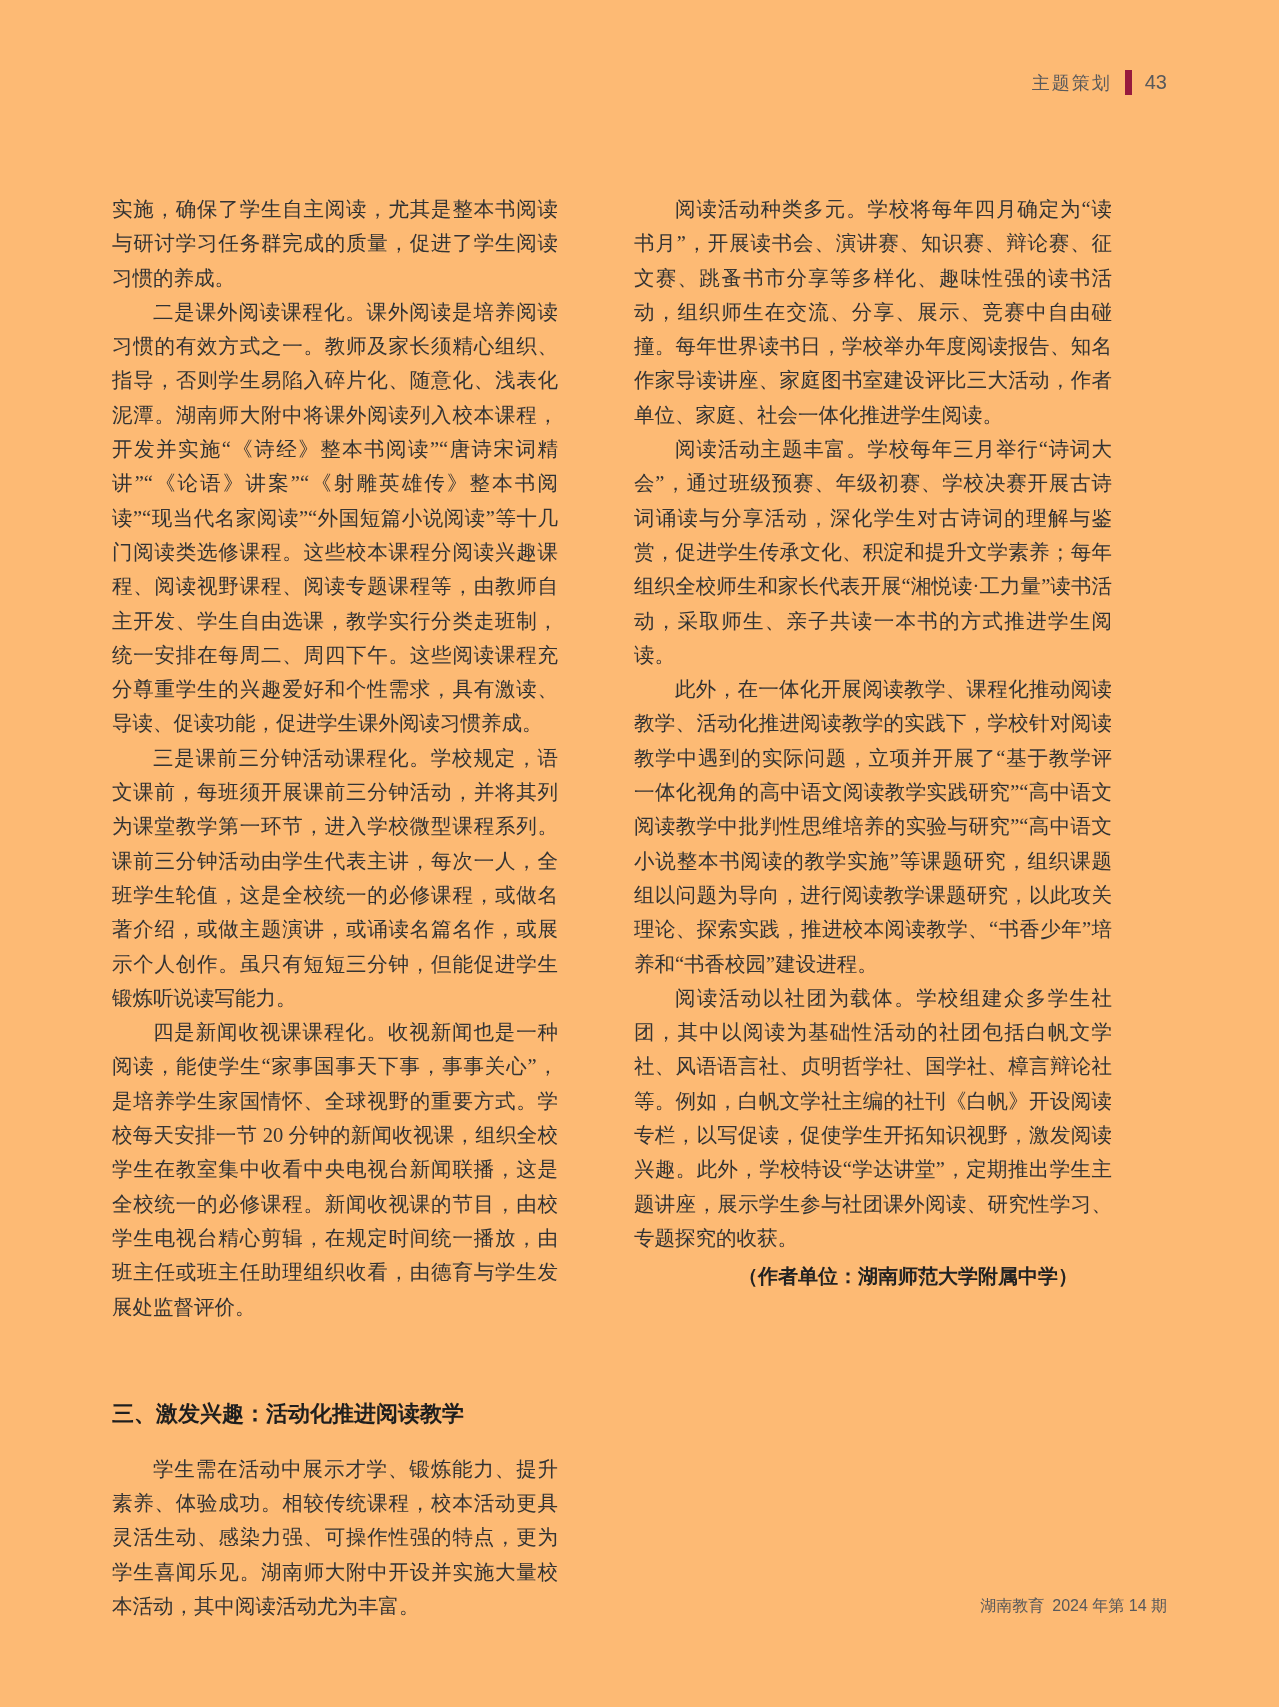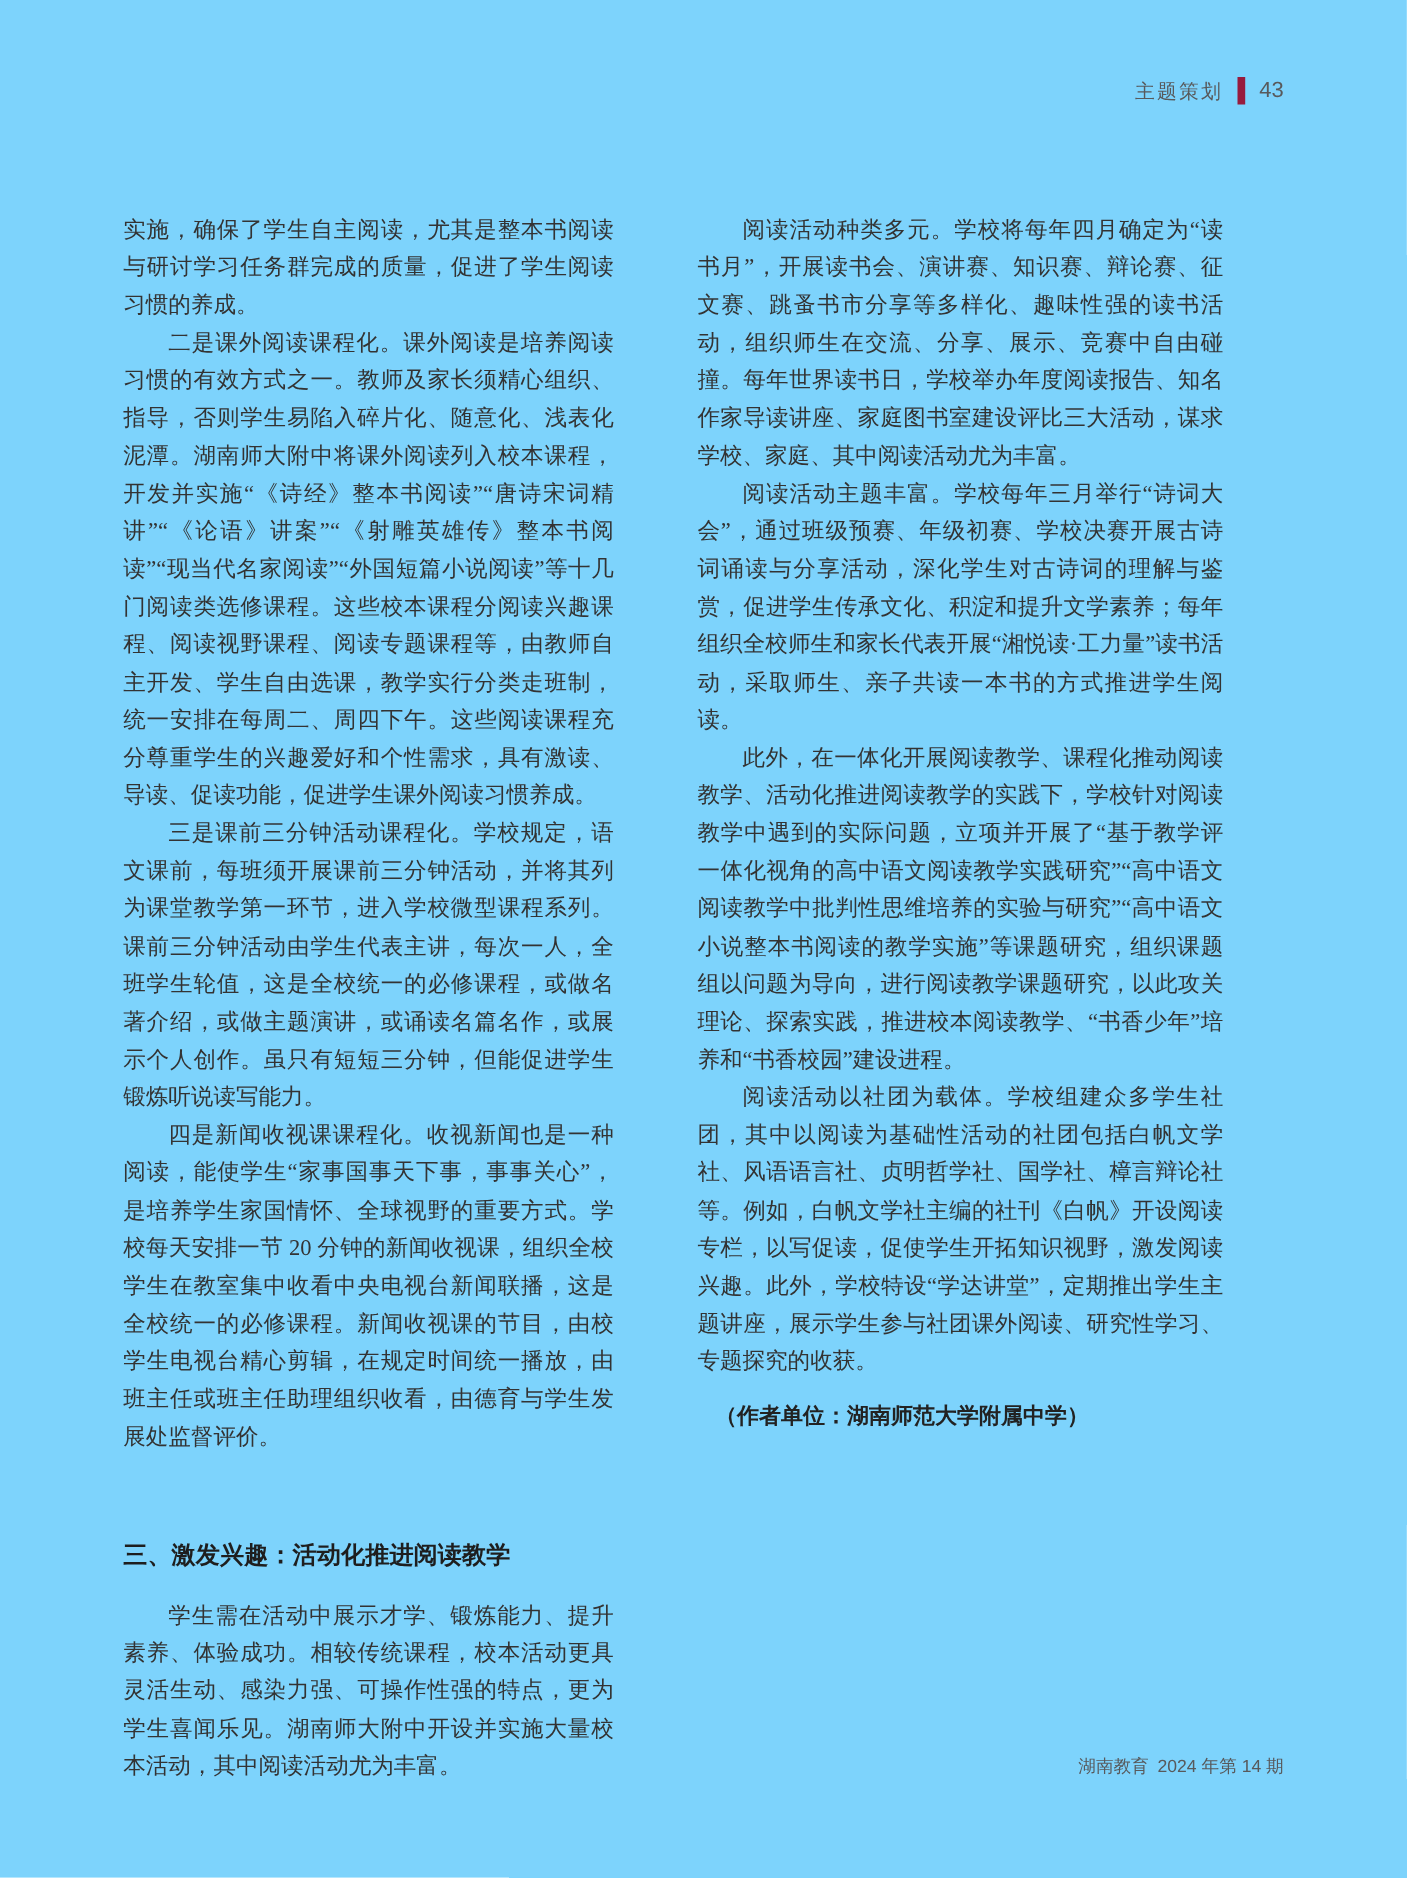--- a/index.html
+++ b/index.html
@@ -4,21 +4,21 @@
 <style>
   html, body {
     margin: 0;
     padding: 0;
     background: #ffffff;
   }
   .page {
     position: relative;
     width: 1279px;
     height: 1707px;
-    background: #7dd3fc;
+    background: #fdba74;
     overflow: hidden;
     font-family: "Liberation Serif", "DejaVu Serif", serif;
     color: #333333;
   }
   
   .header {
     position: absolute;
     top: 70px;
     right: 112px;
     display: flex;
@@ -63,25 +63,25 @@
   .para.no-indent { text-indent: 0; }
   .section-heading {
     margin: 72px 0 20px 0;
     font-size: 22px;
     line-height: 36px;
     font-weight: bold;
     color: #1e1e1e;
     font-family: "Liberation Sans", "DejaVu Sans", sans-serif;
   }
   .author-line {
-    margin: 16px;
+    margin: 4px;
     font-size: 20px;
     line-height: 34.3px;
     font-weight: bold;
-    text-align: left;
+    text-align: right;
     padding-right: 30px;
     color: #222222;
   }
   
   .footer {
     position: absolute;
     top: 1596px;
     right: 112px;
     display: flex;
     gap: 8px;
@@ -106,21 +106,21 @@
     <div class="col col-left">
       <p class="para no-indent">实施，确保了学生自主阅读，尤其是整本书阅读与研讨学习任务群完成的质量，促进了学生阅读习惯的养成。</p>
       <p class="para">二是课外阅读课程化。课外阅读是培养阅读习惯的有效方式之一。教师及家长须精心组织、指导，否则学生易陷入碎片化、随意化、浅表化泥潭。湖南师大附中将课外阅读列入校本课程，开发并实施“《诗经》整本书阅读”“唐诗宋词精讲”“《论语》讲案”“《射雕英雄传》整本书阅读”“现当代名家阅读”“外国短篇小说阅读”等十几门阅读类选修课程。这些校本课程分阅读兴趣课程、阅读视野课程、阅读专题课程等，由教师自主开发、学生自由选课，教学实行分类走班制，统一安排在每周二、周四下午。这些阅读课程充分尊重学生的兴趣爱好和个性需求，具有激读、导读、促读功能，促进学生课外阅读习惯养成。</p>
       <p class="para">三是课前三分钟活动课程化。学校规定，语文课前，每班须开展课前三分钟活动，并将其列为课堂教学第一环节，进入学校微型课程系列。课前三分钟活动由学生代表主讲，每次一人，全班学生轮值，这是全校统一的必修课程，或做名著介绍，或做主题演讲，或诵读名篇名作，或展示个人创作。虽只有短短三分钟，但能促进学生锻炼听说读写能力。</p>
       <p class="para">四是新闻收视课课程化。收视新闻也是一种阅读，能使学生“家事国事天下事，事事关心”，是培养学生家国情怀、全球视野的重要方式。学校每天安排一节 20 分钟的新闻收视课，组织全校学生在教室集中收看中央电视台新闻联播，这是全校统一的必修课程。新闻收视课的节目，由校学生电视台精心剪辑，在规定时间统一播放，由班主任或班主任助理组织收看，由德育与学生发展处监督评价。</p>
       <h3 class="section-heading">三、激发兴趣：活动化推进阅读教学</h3>
       <p class="para">学生需在活动中展示才学、锻炼能力、提升素养、体验成功。相较传统课程，校本活动更具灵活生动、感染力强、可操作性强的特点，更为学生喜闻乐见。湖南师大附中开设并实施大量校本活动，其中阅读活动尤为丰富。</p>
     </div>
 
     <div class="col col-right">
-      <p class="para">阅读活动种类多元。学校将每年四月确定为“读书月”，开展读书会、演讲赛、知识赛、辩论赛、征文赛、跳蚤书市分享等多样化、趣味性强的读书活动，组织师生在交流、分享、展示、竞赛中自由碰撞。每年世界读书日，学校举办年度阅读报告、知名作家导读讲座、家庭图书室建设评比三大活动，谋求学校、家庭、其中阅读活动尤为丰富。</p>
+      <p class="para">阅读活动种类多元。学校将每年四月确定为“读书月”，开展读书会、演讲赛、知识赛、辩论赛、征文赛、跳蚤书市分享等多样化、趣味性强的读书活动，组织师生在交流、分享、展示、竞赛中自由碰撞。每年世界读书日，学校举办年度阅读报告、知名作家导读讲座、家庭图书室建设评比三大活动，作者单位、家庭、社会一体化推进学生阅读。</p>
       <p class="para">阅读活动主题丰富。学校每年三月举行“诗词大会”，通过班级预赛、年级初赛、学校决赛开展古诗词诵读与分享活动，深化学生对古诗词的理解与鉴赏，促进学生传承文化、积淀和提升文学素养；每年组织全校师生和家长代表开展“湘悦读·工力量”读书活动，采取师生、亲子共读一本书的方式推进学生阅读。</p>
       <p class="para">此外，在一体化开展阅读教学、课程化推动阅读教学、活动化推进阅读教学的实践下，学校针对阅读教学中遇到的实际问题，立项并开展了“基于教学评一体化视角的高中语文阅读教学实践研究”“高中语文阅读教学中批判性思维培养的实验与研究”“高中语文小说整本书阅读的教学实施”等课题研究，组织课题组以问题为导向，进行阅读教学课题研究，以此攻关理论、探索实践，推进校本阅读教学、“书香少年”培养和“书香校园”建设进程。</p>
       <p class="para">阅读活动以社团为载体。学校组建众多学生社团，其中以阅读为基础性活动的社团包括白帆文学社、风语语言社、贞明哲学社、国学社、樟言辩论社等。例如，白帆文学社主编的社刊《白帆》开设阅读专栏，以写促读，促使学生开拓知识视野，激发阅读兴趣。此外，学校特设“学达讲堂”，定期推出学生主题讲座，展示学生参与社团课外阅读、研究性学习、专题探究的收获。</p>
       <p class="author-line">（作者单位：湖南师范大学附属中学）</p>
     </div>
 
   </div>
 
   <div class="footer">
     <span>湖南教育</span>

